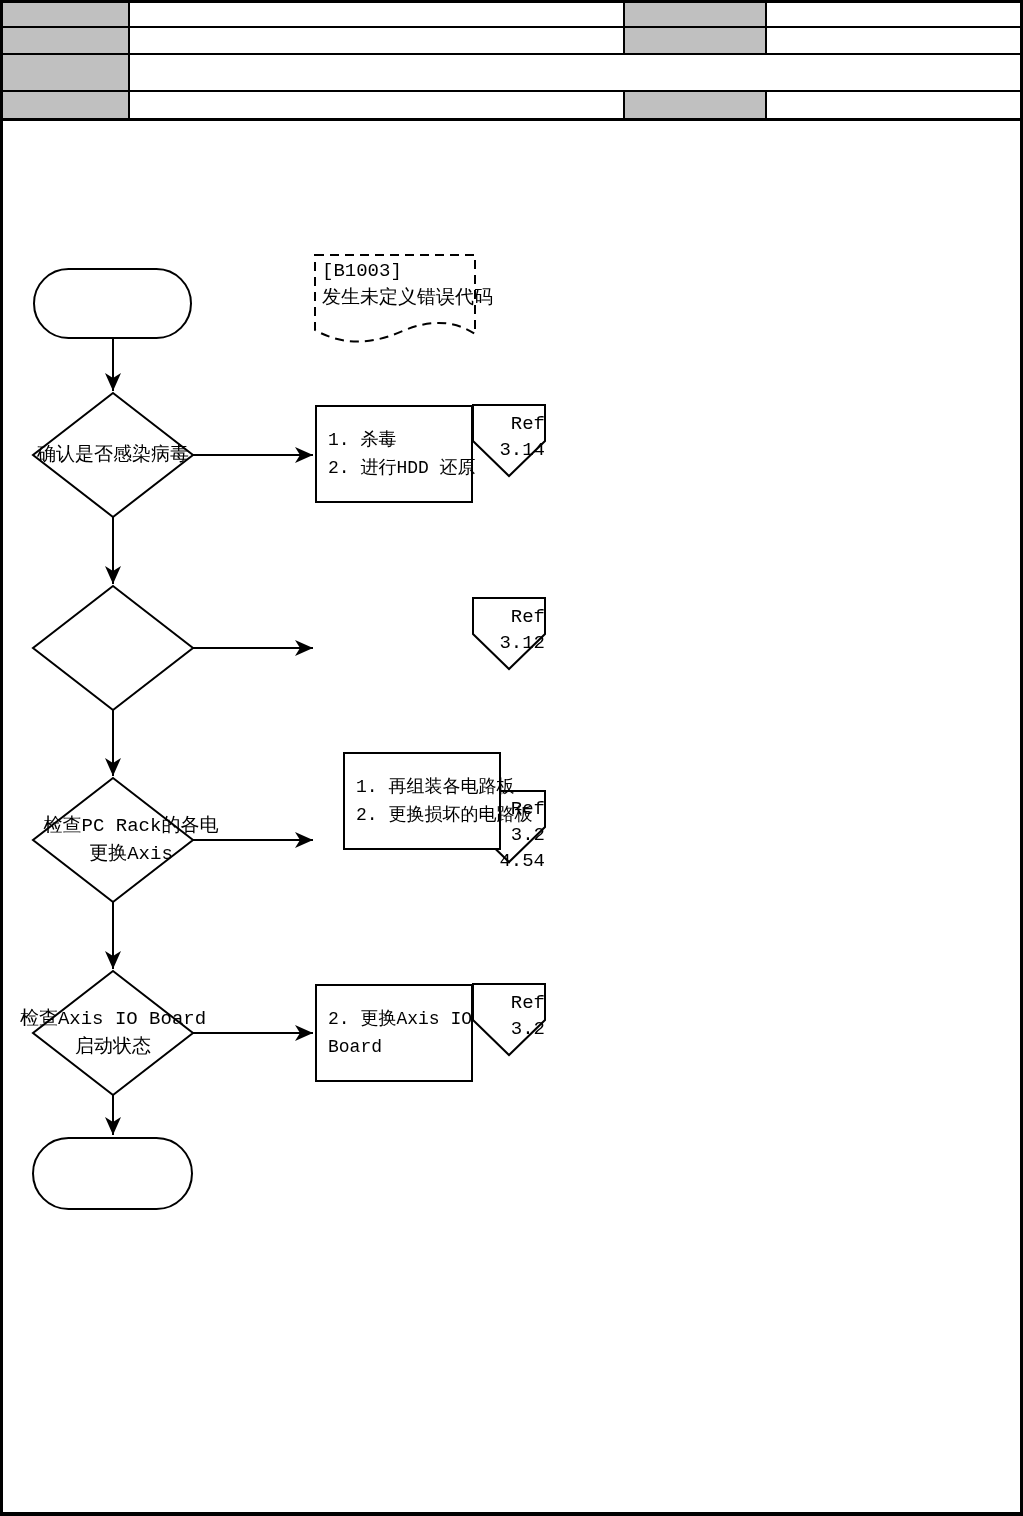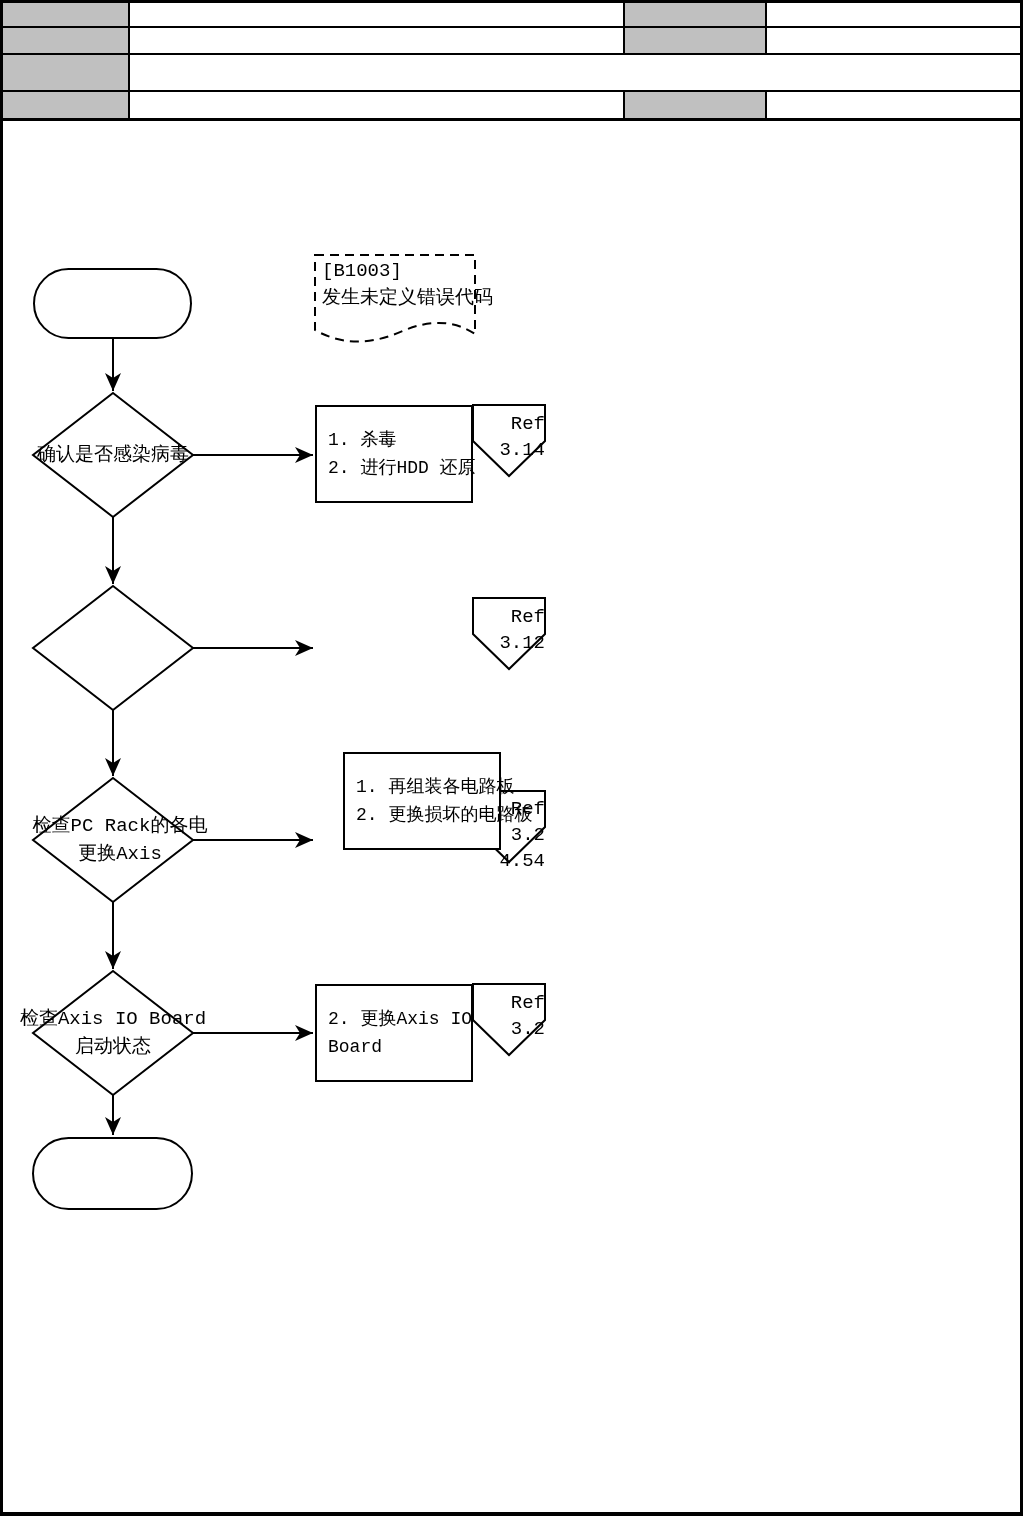--- a/index.html
+++ b/index.html
@@ -121,21 +121,21 @@
     <div>3.14</div>
     <div></div>
   </div>
 
   <div class="ref-label" style="left:473px;top:604px;width:72px;">
     <div>Ref</div>
     <div>3.12</div>
     <div></div>
   </div>
 
-  <div class="diamond-label" style="left:20px;top:780px;width:200px;height:120px;">
+  <div class="diamond-label" style="left:31px;top:780px;width:200px;height:120px;">
     <div>检查PC Rack的各电</div>
     <div>更换Axis</div>
   </div>
   <div class="process-box" style="left:315px;top:752px;width:158px;height:98px;margin-left:28px;">
     <div>1. 再组装各电路板</div>
     <div>2. 更换损坏的电路板</div>
   </div>
   <div class="ref-label" style="left:473px;top:796px;width:72px;">
     <div>Ref</div>
     <div>3.2</div>

